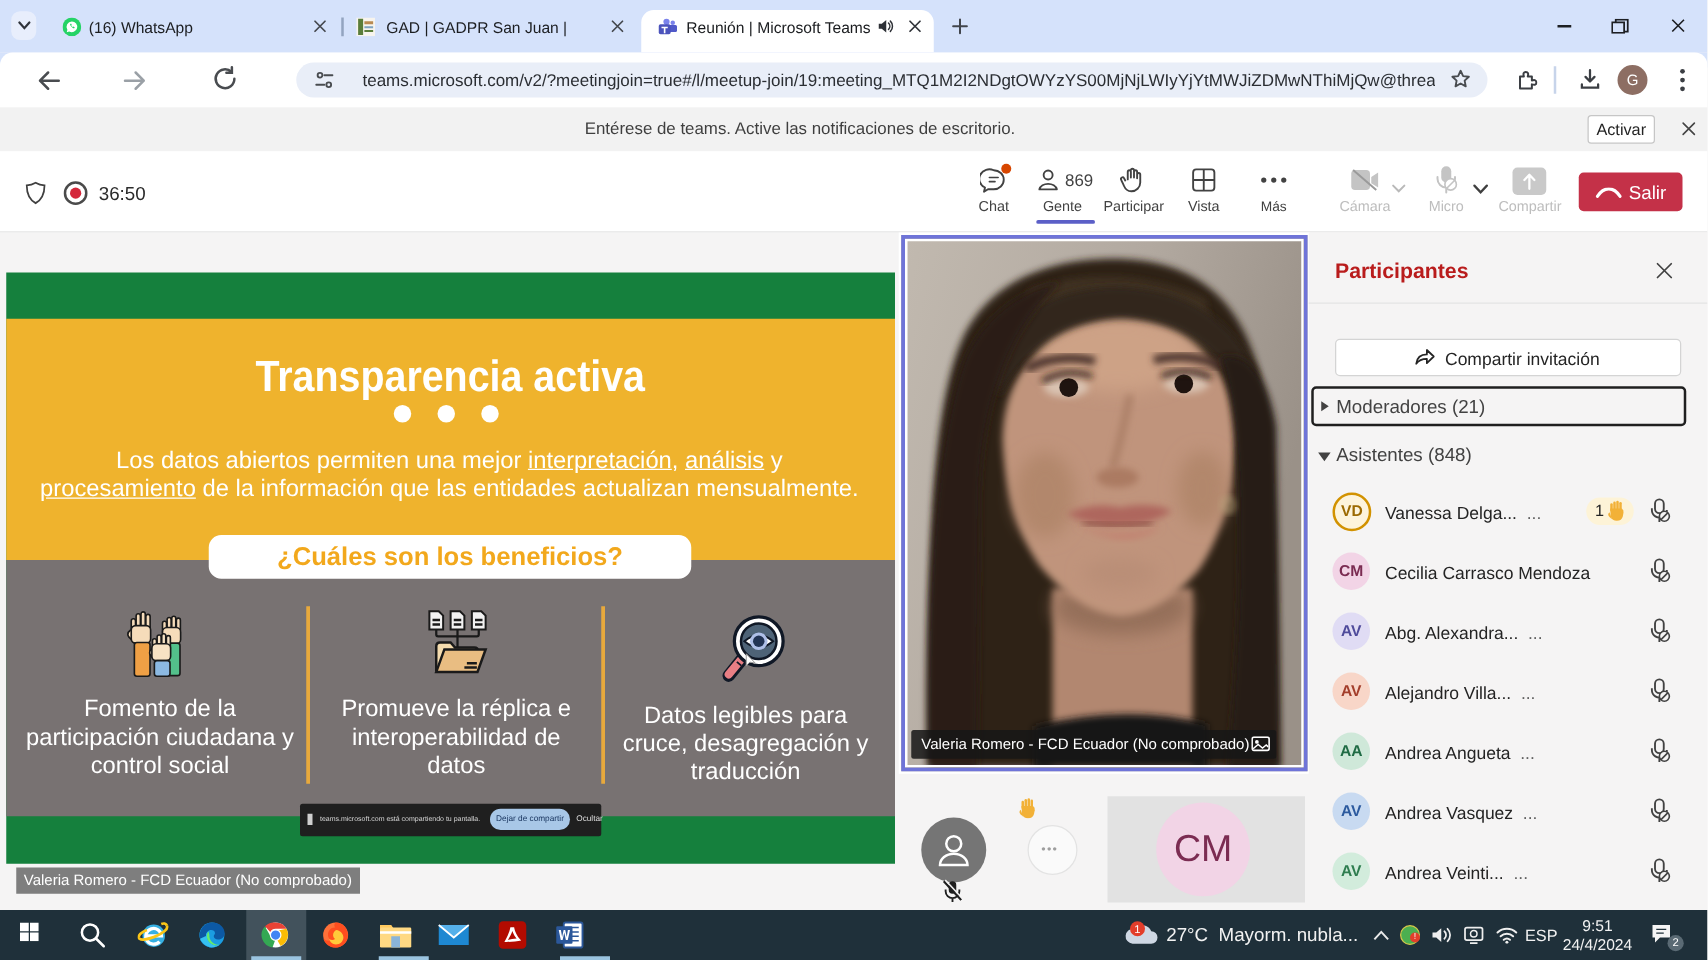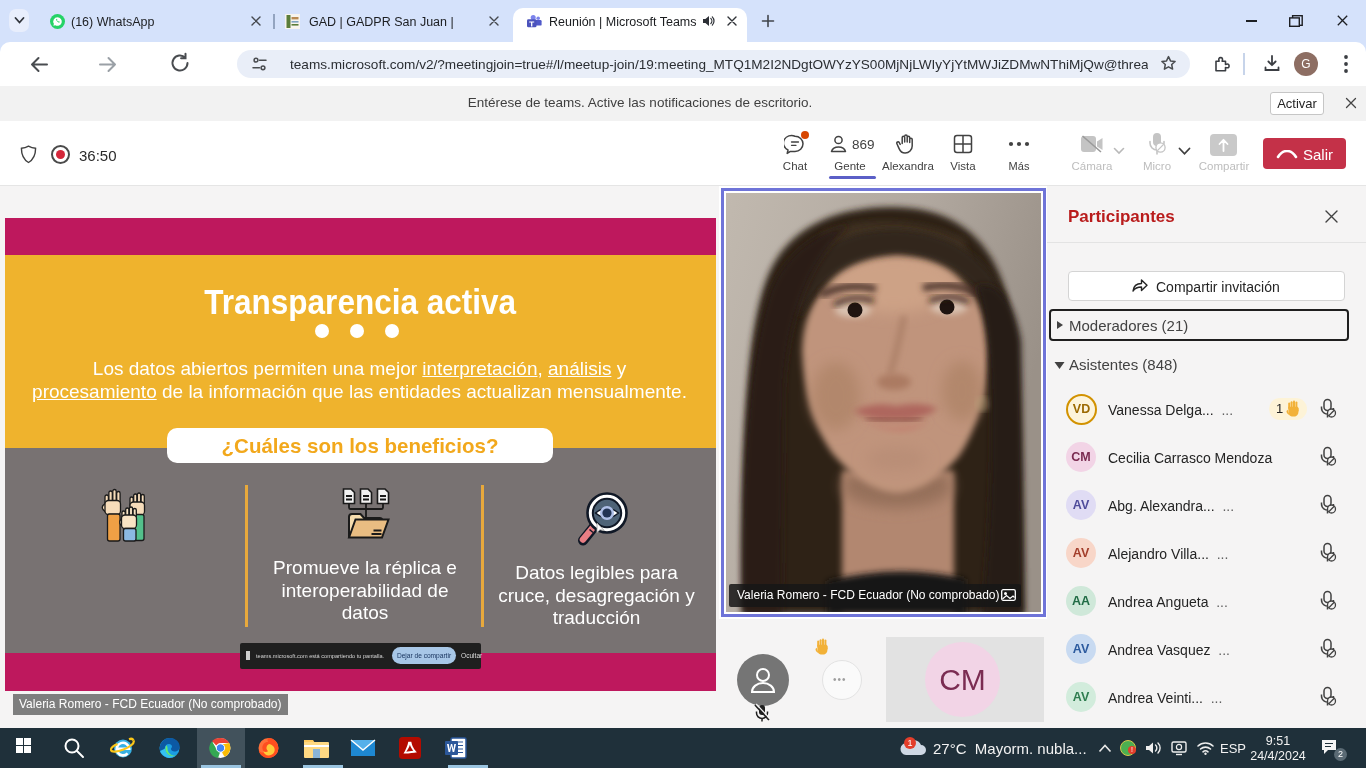--- a/index.html
+++ b/index.html
@@ -135,21 +135,21 @@
         <circle cx="10.5" cy="6" r="3.6" fill="none" stroke="#424242" stroke-width="1.5"></circle>
         <path d="M3.5 17.5 a7.2 5.8 0 0 1 14 0 z" fill="none" stroke="#424242" stroke-width="1.5" stroke-linejoin="round"></path>
       </svg>
   <div class="abs" style="left:852px;top:16px;font-size:13.5px;color:#424242;">869</div>
   <div class="abs" style="left:825px;top:39px;width:50px;text-align:center;font-size:11.5px;color:#424242;">Gente</div>
   <div class="abs" style="left:829px;top:55px;width:47px;height:3px;background:#5b5fc7;border-radius:2px;"></div>
 
   <svg class="abs" style="left:896px;top:12px" width="21" height="22" viewBox="0 0 21 22">
         <path d="M6.2 10.5 V4.4 a1.25 1.25 0 0 1 2.5 0 V9 m0 -5.8 a1.25 1.25 0 0 1 2.5 0 V9 m0 -4.6 a1.25 1.25 0 0 1 2.5 0 V9.6 m0 -3 a1.25 1.25 0 0 1 2.5 0 V13 a7 7 0 0 1 -7.2 7 c-3.2 0 -4.6 -1.4 -5.9 -4.4 c-.8 -1.8 -1.5 -3.3 -2.2 -4.9 a1.3 1.3 0 0 1 2.3 -1.2 l1 1.9" fill="none" stroke="#424242" stroke-width="1.5" stroke-linecap="round" stroke-linejoin="round"></path>
       </svg>
-  <div class="abs" style="left:882px;top:39px;width:50px;text-align:center;font-size:11.5px;color:#424242;">Alexandra</div>
+  <div class="abs" style="left:882px;top:39px;width:50px;text-align:center;font-size:11.5px;color:#424242;">Participar</div>
 
   <svg class="abs" style="left:953px;top:13px" width="20" height="20" viewBox="0 0 20 20">
         <rect x="1.5" y="1.5" width="17" height="17" rx="2.5" fill="none" stroke="#424242" stroke-width="1.5"></rect>
         <path d="M10 1.5 V18.5 M1.5 10 H18.5" stroke="#424242" stroke-width="1.5"></path>
       </svg>
   <div class="abs" style="left:938px;top:39px;width:50px;text-align:center;font-size:11.5px;color:#424242;">Vista</div>
 
   <svg class="abs" style="left:1008px;top:20px" width="22" height="6" viewBox="0 0 22 6">
         <circle cx="3" cy="3" r="2.1" fill="#424242"></circle>
         <circle cx="11" cy="3" r="2.1" fill="#424242"></circle>
@@ -184,33 +184,34 @@
       </svg>
   <div class="abs" style="left:1197px;top:39px;width:54px;text-align:center;font-size:11.5px;color:#bdbdbd;">Compartir</div>
 
   <div class="abs" style="left:1263px;top:17px;width:83px;height:31px;background:#c43148;border-radius:4px;"></div>
   <svg class="abs" style="left:1276px;top:29px" width="22" height="9" viewBox="0 0 22 9">
         <path d="M2 7 C7 -1 15 -1 20 7" stroke="#fff" stroke-width="2.6" fill="none" stroke-linecap="round"></path>
       </svg>
   <div class="abs" style="left:1303px;top:25px;font-size:15px;font-weight:normal;color:#fff;">Salir</div>
 </div>
 
-<div class="abs" id="slide" style="left:5px;top:218px;width:711px;height:473px;background:#be185d;">
+<div class="abs" id="slide" style="left:5px;top:218px;width:711px;height:473px;background:#15803d;">
   <div class="abs" style="left:0;top:37px;width:711px;height:193px;background:#efb32d;"></div>
   <div class="abs" style="left:0;top:230px;width:711px;height:205px;background:#787272;"></div>
   <div class="abs" style="left:0;top:64px;width:711px;text-align:center;font-size:35px;font-weight:bold;color:#fff;"><span style="display:inline-block;transform:scaleX(0.9);">Transparencia activa</span></div>
   <div class="abs" style="left:310px;top:106px;width:14px;height:14px;border-radius:50%;background:#fff;"></div>
   <div class="abs" style="left:345px;top:106px;width:14px;height:14px;border-radius:50%;background:#fff;"></div>
   <div class="abs" style="left:380px;top:106px;width:14px;height:14px;border-radius:50%;background:#fff;"></div>
   <div class="abs" style="left:10px;top:139px;width:689px;text-align:center;font-size:19px;color:#fff;line-height:23px;">Los datos abiertos permiten una mejor <u>interpretación</u>, <u>análisis</u> y<br><u>procesamiento</u> de la información que las entidades actualizan mensualmente.</div>
   <div class="abs" style="left:162px;top:210px;width:386px;height:35px;background:#fff;border-radius:10px;text-align:center;font-size:20.5px;font-weight:bold;color:#f2a81c;line-height:35px;">¿Cuáles son los beneficios?</div>
 
   <div class="abs" style="left:240px;top:267px;width:3px;height:142px;background:#e8a93c;"></div>
   <div class="abs" style="left:476px;top:267px;width:3px;height:142px;background:#e8a93c;"></div>
 
+  <div class="abs" style="left:10px;top:339px;width:226px;text-align:center;font-size:19px;color:#fff;line-height:22.5px;">Fomento de la<br>participación ciudadana y<br>control social</div>
   <div class="abs" style="left:250px;top:339px;width:220px;text-align:center;font-size:19px;color:#fff;line-height:22.5px;">Promueve la réplica e<br>interoperabilidad de<br>datos</div>
   <div class="abs" style="left:484px;top:344px;width:215px;text-align:center;font-size:19px;color:#fff;line-height:22.5px;">Datos legibles para<br>cruce, desagregación y<br>traducción</div>
 
   <svg class="abs" style="left:96px;top:270px" width="46" height="56" viewBox="0 0 46 56">
     <g stroke="#1a1a1a" stroke-width="1.3">
       <g fill="#f6dcba">
         <rect x="4" y="7" width="3.4" height="12" rx="1.7"></rect>
         <rect x="7.9" y="3" width="3.4" height="14" rx="1.7"></rect>
         <rect x="11.8" y="1.5" width="3.4" height="15" rx="1.7"></rect>
         <rect x="15.7" y="3.5" width="3.4" height="13" rx="1.7"></rect>

